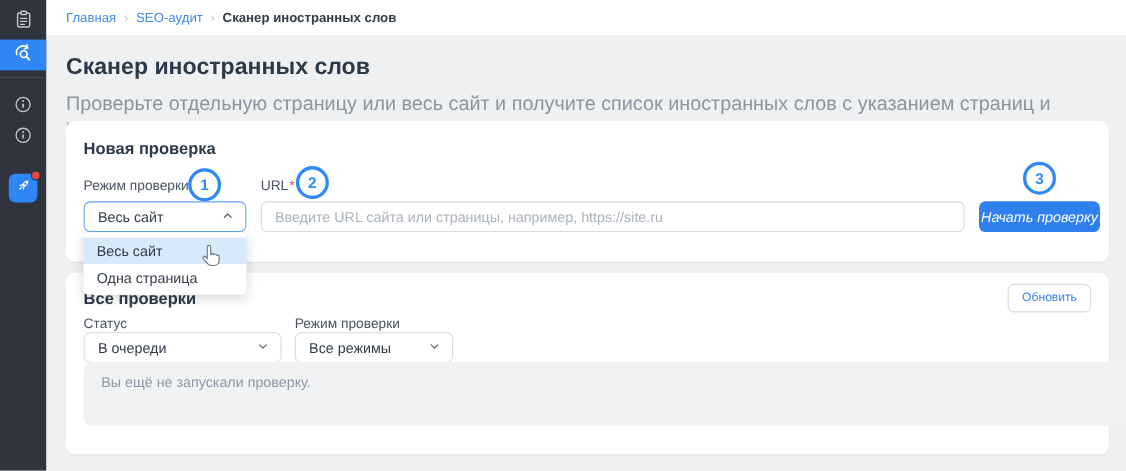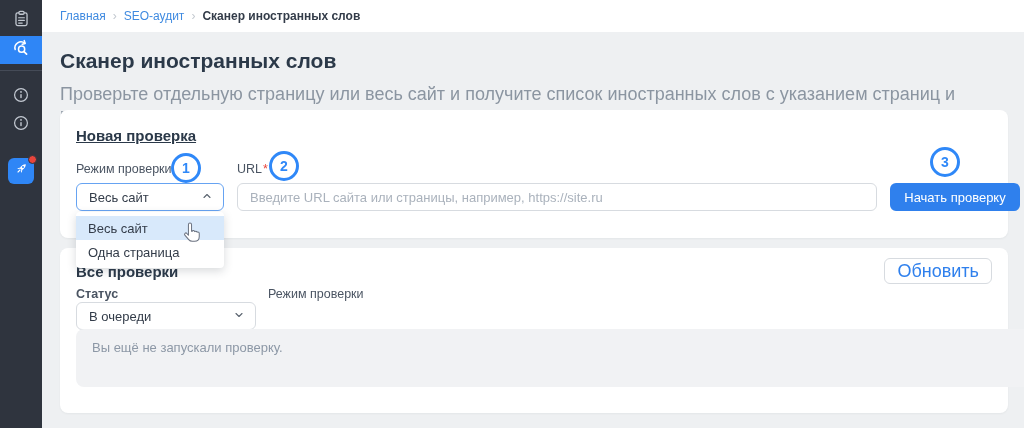--- a/index.html
+++ b/index.html
@@ -39,21 +39,21 @@
   .step-circle { position:absolute; width:30px; height:30px; border-radius:50%; background:#ffffff; border:3px solid #2f88f8; color:#2f88f8; font-size:14px; font-weight:bold; display:flex; align-items:center; justify-content:center; z-index:6; }
 
   .select-box { position:absolute; height:28px; background:#ffffff; border:1px solid #d7dbe0; border-radius:6px; display:flex; align-items:center; padding:0 10px 0 12px; font-size:13px; color:#333c49; cursor:pointer; }
   .select-box .sel-text { flex:1; }
   .select-box.focused { border-color:#66a3f2; }
 
   .text-input { position:absolute; height:28px; background:#ffffff; border:1px solid #d7dbe0; border-radius:6px; padding:0 12px; font-size:13px; color:#333c49; font-family:"Liberation Sans", sans-serif; outline:none; }
   .text-input::placeholder { color:#aab2bc; }
 
   .btn-primary { position:absolute; height:28px; background:#2f80ed; color:#ffffff; border:none; border-radius:6px; font-size:13px; font-family:"Liberation Sans", sans-serif; cursor:pointer; white-space:nowrap; display:flex; align-items:center; justify-content:center; }
-  .btn-secondary { position:absolute; height:26px; background:#ffffff; color:#2f80ed; border:1px solid #d7dbe0; border-radius:6px; font-size:18px; font-family:"Liberation Sans", sans-serif; cursor:pointer; padding:0 12px; display:flex; align-items:center; justify-content:center; }
+  .btn-secondary { position:absolute; height:26px; background:#ffffff; color:#2f80ed; border:1px solid #d7dbe0; border-radius:6px; font-size:11px; font-family:"Liberation Sans", sans-serif; cursor:pointer; padding:0 12px; display:flex; align-items:center; justify-content:center; }
 
   
   .dropdown { position:absolute; left:76px; top:212px; width:148px; background:#ffffff; border-radius:4px; box-shadow:0 3px 10px rgba(40,50,60,0.18); padding:4px 0; z-index:20; }
   .dd-item { height:24px; display:flex; align-items:center; padding:0 12px; font-size:13px; color:#333c49; cursor:pointer; }
   .dd-item.highlight { background:#d8e9fb; }
   .hand-cursor { position:absolute; left:104px; top:10px; z-index:25; pointer-events:none; }
 
   
   .empty-box { position:absolute; left:16px; top:81px; width:968px; height:58px; background:#f1f2f4; border-radius:8px; padding:9px 16px; }
   .empty-line { font-size:13px; color:#8d98a6; line-height:20px; }
@@ -130,21 +130,21 @@
       <a class="crumb-link">SEO-аудит</a>
       <span class="crumb-sep">›</span>
       <span class="crumb-current">Сканер иностранных слов</span>
     </div>
   </header>
 
   <h1 class="page-title">Сканер иностранных слов</h1>
   <p class="page-desc">Проверьте отдельную страницу или весь сайт и получите список иностранных слов с указанием страниц и рекомендациями по замене.</p>
 
   <section class="card card1">
-    <h2 class="card-heading" style="top:17px;text-decoration:underline;">Новая проверка</h2>
+    <h2 class="card-heading" style="top:17px;">Новая проверка</h2>
 
     <span class="field-label" style="left:16px; top:52px;">
       <span>Режим проверки</span><span class="req">*</span>
     </span>
 
     <span class="field-label" style="left:177px; top:52px;">
       <span>URL</span><span class="req">*</span>
     </span>
 
     <div class="step-circle" style="left:111px; top:43px;">1</div>
@@ -155,48 +155,56 @@
       <span class="sel-text">Весь сайт</span>
       <span>
         <svg width="12" height="12" viewBox="0 0 16 16" fill="none">
             <path d="M4 10l4-4 4 4" stroke="#5b6470" stroke-width="1.5" stroke-linecap="round" stroke-linejoin="round"></path>
           </svg>
       </span>
     </div>
 
     <input class="text-input" style="left: 177px; top: 73px; width: 640px;" type="text" placeholder="Введите URL сайта или страницы, например, https://site.ru">
 
-    <button class="btn-primary" style="left:830px; top:73px; width:130px;">Начать проверку</button>
+    <button class="btn-primary" style="left:830px; top:73px; width:110px;font-style:italic;">Начать проверку</button>
   </section>
 
   <div class="dropdown">
     <div class="dd-item highlight">Весь сайт</div>
     <div class="dd-item">Одна страница</div>
     <span class="hand-cursor">
       <svg width="22" height="22" viewBox="0 0 24 24">
         <path d="M9.2 3c0-1 .8-1.8 1.7-1.8 1 0 1.7.8 1.7 1.8v7.2l.5.1c.2-.5.8-.9 1.4-.9.7 0 1.3.5 1.5 1.1.2-.3.7-.5 1.1-.5.7 0 1.3.4 1.5 1.1.2-.2.6-.3.9-.3.9 0 1.5.7 1.5 1.5v3.5c0 3.1-2.1 5.3-5.1 5.3h-2.6c-1.5 0-2.9-.7-3.8-1.8l-4.2-5c-.5-.6-.4-1.5.2-2 .6-.5 1.5-.4 2 .2l1.7 2V3z" fill="#ffffff" stroke="#6b7280" stroke-width="1.1" stroke-linejoin="round"></path>
       </svg>
     </span>
   </div>
 
   <section class="card card2">
     <h2 class="card-heading" style="top:15px;">Все проверки</h2>
 
     <button class="btn-secondary" style="right:16px; top:10px;">Обновить</button>
 
-    <span class="field-label" style="left:16px; top:39px;font-weight:bold;">Статус</span>
+    <span class="field-label" style="left:16px; top:39px;">Статус</span>
     <div class="select-box" style="left:16px; top:54px; width:180px;">
       <span class="sel-text">В очереди</span>
       <span>
         <svg width="12" height="12" viewBox="0 0 16 16" fill="none">
             <path d="M4 6l4 4 4-4" stroke="#5b6470" stroke-width="1.5" stroke-linecap="round" stroke-linejoin="round"></path>
           </svg>
       </span>
     </div>
 
     <span class="field-label" style="left:208px; top:39px;">Режим проверки</span>
+    <div class="select-box" style="left:208px; top:54px; width:144px;">
+      <span class="sel-text">Все режимы</span>
+      <span>
+        <svg width="12" height="12" viewBox="0 0 16 16" fill="none">
+            <path d="M4 6l4 4 4-4" stroke="#5b6470" stroke-width="1.5" stroke-linecap="round" stroke-linejoin="round"></path>
+          </svg>
+      </span>
+    </div>
 
     <div class="empty-box">
       <div class="empty-line">Вы ещё не запускали проверку.</div>
     </div>
   </section>
 
 </div>
 
 </body></html>

